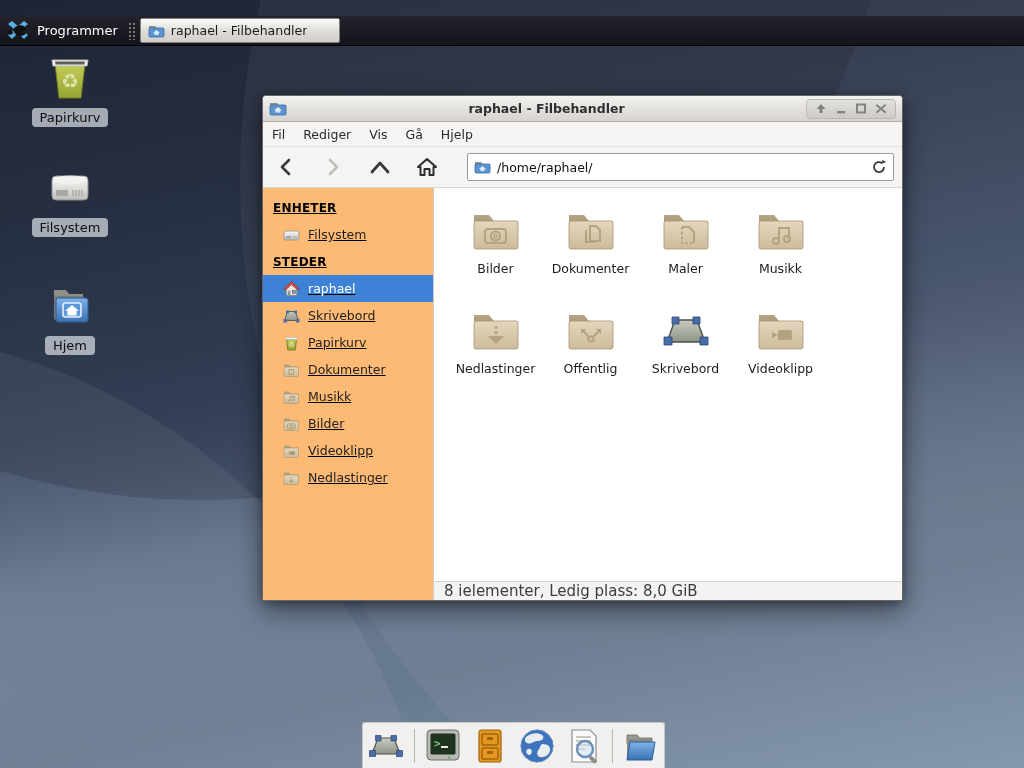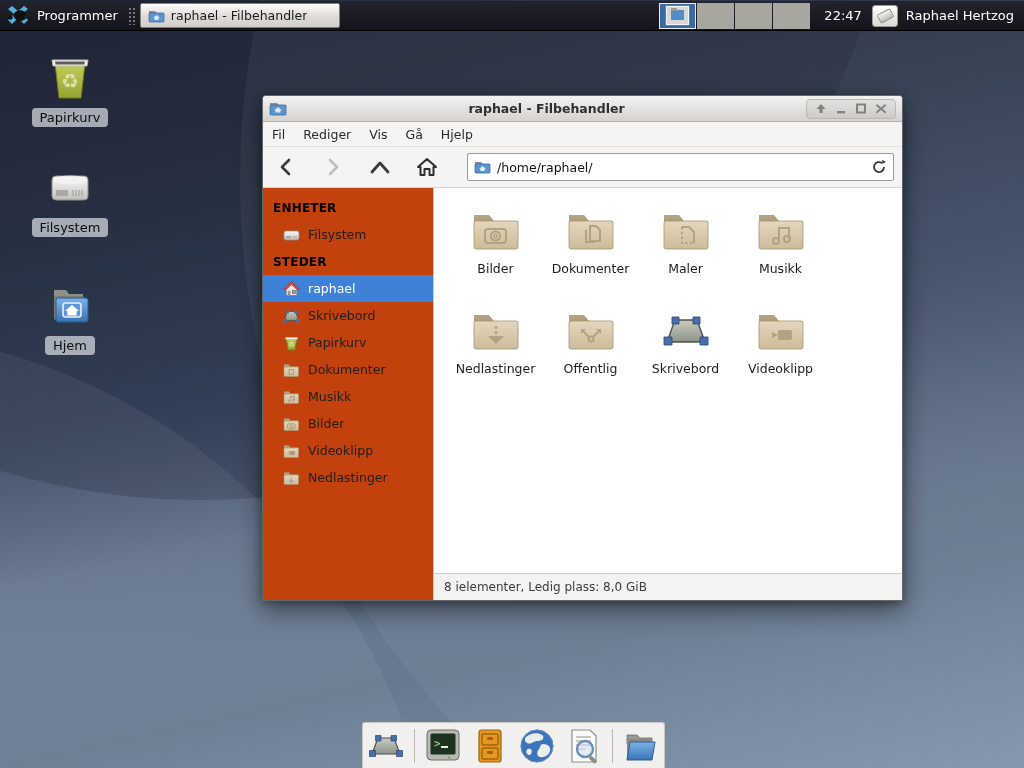--- a/index.html
+++ b/index.html
@@ -13,21 +13,21 @@
   }
   .swirl1 { position:absolute; width:1400px; height:1400px; border-radius:50%;
     left:-500px; top:-900px; background:rgba(20,26,44,0.25); }
   .swirl2 { position:absolute; width:1600px; height:1600px; border-radius:50%;
     left:240px; top:-620px; background:rgba(255,255,255,0.05); }
   .swirl3 { position:absolute; width:1200px; height:1200px; border-radius:50%;
     left:-760px; top:330px; background:rgba(255,255,255,0.06); }
 
   
   .panel {
-    position:absolute; left:0; top:1px; width:1024px; height:30px;
+    position:absolute; left:0; top:16px; width:1024px; height:30px;
     background:linear-gradient(#23232d, #14141c);
     display:flex; align-items:center; color:#fff; font-size:13px; z-index:50;
     border-bottom:1px solid #000;
   }
   .appmenu { display:flex; align-items:center; gap:7px; padding:0 10px 0 6px; height:100%; cursor:default; }
   .appmenu svg { display:block; }
   .panel-handle { width:8px; height:18px;
     background-image:radial-gradient(circle, #777 1px, transparent 1.2px);
     background-size:4px 4px; margin-right:4px; }
   .taskbtn {
@@ -83,35 +83,35 @@
   .menubar .mitem { padding:3px 9px; }
 
   .toolbar { height:41px; background:#f5f4f2; display:flex; align-items:center; gap:17px;
     padding:0 8px; border-bottom:1px solid #d8d6d1; }
   .tbtn { width:30px; height:30px; display:flex; align-items:center; justify-content:center; }
   .pathwrap { flex:1; height:28px; margin-left:8px; background:#fff; border:1px solid #9d9b97;
     border-radius:2px; display:flex; align-items:center; padding:0 6px; gap:6px; }
   .pathtext { flex:1; font-size:12.5px; color:#111; }
 
   .winbody { flex:1; display:flex; min-height:0; }
-  .sidebar { width:171px; background:#c2410c; border-right:1px solid #cfccc7; padding-top:6px; overflow:hidden; }
+  .sidebar { width:171px; background:#fdba74; border-right:1px solid #cfccc7; padding-top:6px; overflow:hidden;text-decoration:underline; }
   .shead { font-size:12px; font-weight:bold; color:#000; padding:7px 10px 6px 10px; letter-spacing:0.2px; }
   .sitem { display:flex; align-items:center; gap:8px; height:27px; padding-left:20px;
     font-size:12.5px; color:#1f1f1f; }
   .sitem.selected { background:#3d82d6; color:#fff; }
   .sic { width:17px; height:16px; position:relative; flex:0 0 auto; }
   .sic svg { position:absolute; inset:0; }
 
   .maincol { flex:1; display:flex; flex-direction:column; min-width:0; }
   .filearea { flex:1; background:#fff; padding:10px 0 0 14px; }
   .fgrid { display:grid; grid-template-columns:repeat(4, 95px); grid-auto-rows:100px; }
   .fitem { display:flex; flex-direction:column; align-items:center; padding-top:8px; }
   .fitem .flabel { margin-top:5px; font-size:12.5px; color:#1c1c1c; }
-  .statusbar { height:27px; background:#f4f3f1; border-top:1px solid #d4d2cd;
-    display:flex; align-items:center; padding-left:10px; font-size:12px; color:#3c3c3c; }
+  .statusbar { height:19px; background:#f4f3f1; border-top:1px solid #d4d2cd;
+    display:flex; align-items:center; padding-left:10px; font-size:15px; color:#3c3c3c; }
 
   
   .dock { position:absolute; left:362px; top:722px; width:303px; height:46px;
     background:#f1f0ee; border:1px solid #c9c7c2; border-bottom:none; border-radius:3px 3px 0 0;
     display:flex; align-items:center; justify-content:center; gap:9px; z-index:40; }
   .dock .sep { width:1px; height:34px; background:#b9b7b2; }
   .dkic { width:38px; height:38px; position:relative; }
   .dkic svg { position:absolute; inset:0; }
 </style>
 </head>
@@ -206,35 +206,20 @@
   </div>
   <div class="panel-handle"></div>
   <div class="taskbtn">
     <svg width="17" height="14" viewBox="0 0 17 14">
       <path d="M1 2 h6 l2 2 h7 v2 H1 Z" fill="#8f8f8a"></path>
       <rect x="1" y="4" width="15" height="9" rx="1" fill="#5c94cf" stroke="#3a6ca8" stroke-width="0.8"></rect>
       <path d="M8.5 6 l3.5 3 h-1.4 v2 h-4.2 V9 H5 Z" fill="#dfe9f5"></path>
     </svg>
     <span>raphael - Filbehandler</span>
   </div>
-  <div class="panel-right">
-    <div class="pager">
-      <div class="ws active">
-        <div class="miniwin">
-          <div class="minifolder"></div>
-        </div>
-      </div>
-      <div class="ws"></div>
-      <div class="ws"></div>
-      <div class="ws"></div>
-    </div>
-    <div class="clock">22:47</div>
-    <div class="useric"></div>
-    <div class="username">Raphael Hertzog</div>
-  </div>
 </div>
 
 <div class="window">
 
   <div class="titlebar">
     <div class="wicon">
       <svg width="18" height="16" viewBox="0 0 18 16">
         <path d="M1 2 h7 l2 2 h7 v2 H1 Z" fill="#8f8f8a"></path>
         <rect x="1" y="4" width="16" height="10" rx="1" fill="#5c94cf" stroke="#3a6ca8" stroke-width="0.8"></rect>
         <path d="M9 6 l4 3.4 h-1.6 v2.2 H6.6 V9.4 H5 Z" fill="#dfe9f5"></path>

